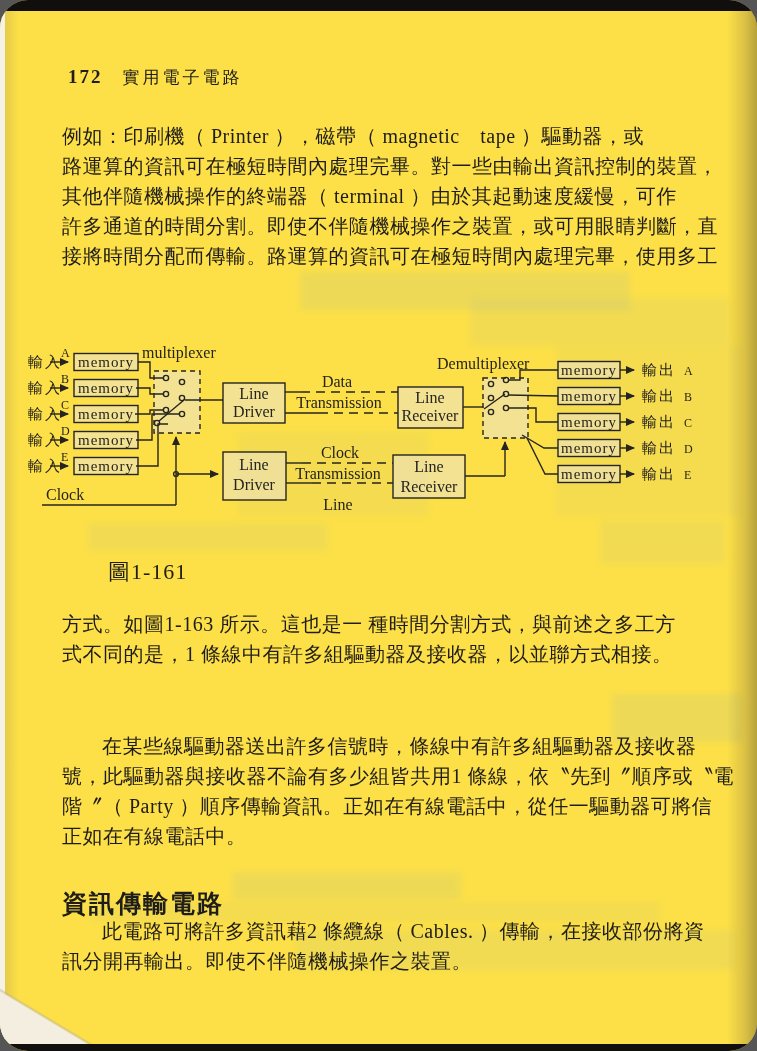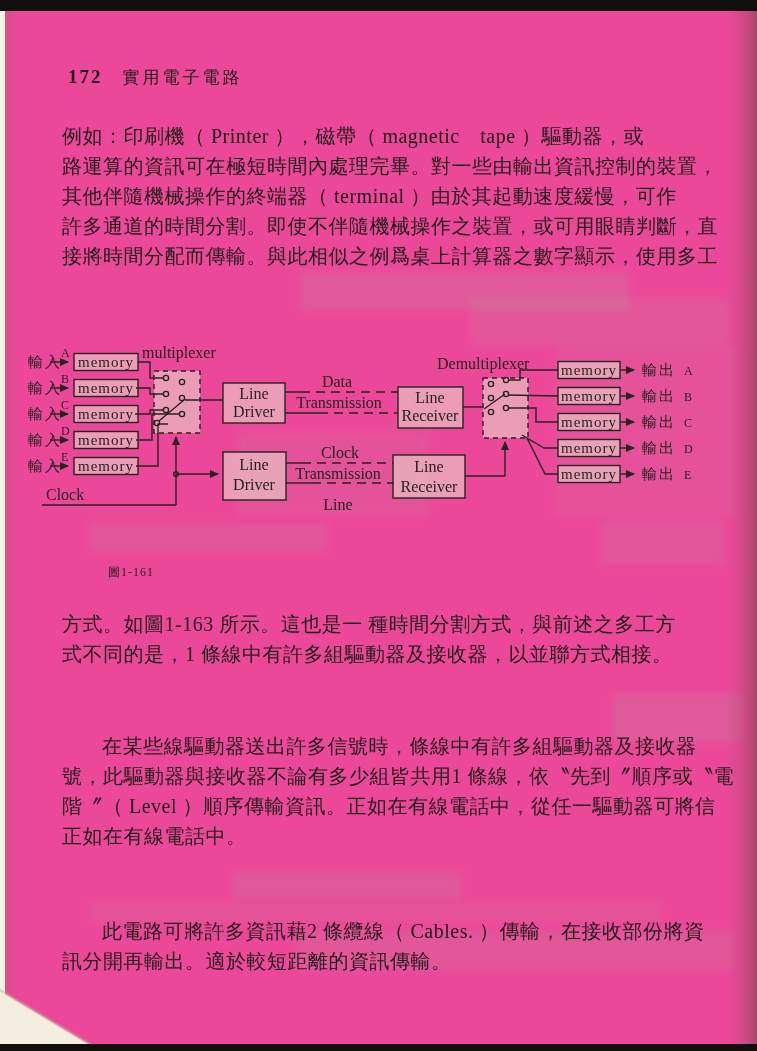--- a/index.html
+++ b/index.html
@@ -1,38 +1,39 @@
 <!DOCTYPE html>
 <html><head>
 <meta charset="utf-8">
 <style>
   html,body{margin:0;padding:0;background:#555;}
   .page{
     position:relative;width:757px;height:1051px;overflow:hidden;
-    background:#ec4899;
+    background:#fde047;
     font-family:"Liberation Serif","DejaVu Serif",serif;
     color:#1f1d1a;
+    border-radius:28px;
   }
   .scanbar{position:absolute;left:0;width:100%;background:#100f0d;}
   .scanbar.top{top:0;height:11px;}
   .scanbar.bottom{bottom:0;height:7px;}
   .left-strip{position:absolute;left:0;top:0;width:5px;height:100%;background:#f6f2e6;}
   .left-shade{position:absolute;left:5px;top:0;width:14px;height:100%;
     background:linear-gradient(to right,rgba(120,110,85,.18),rgba(120,110,85,0));}
   .right-shade{position:absolute;right:0;top:0;width:30px;height:100%;
     background:linear-gradient(to right,rgba(0,0,0,0),rgba(95,82,58,.22) 60%,rgba(70,60,40,.38));}
   .fold{position:absolute;left:0;bottom:7px;width:95px;height:58px;
     background:linear-gradient(31deg,#f3eedf 45%,rgba(190,178,148,.55) 47%,rgba(243,238,223,0) 49%);}
   .header{position:absolute;left:68px;top:66px;white-space:nowrap;}
   .pagenum{font-size:19px;font-weight:bold;letter-spacing:2px;}
   .booktitle{font-size:17px;margin-left:20px;letter-spacing:3px;}
   .para{position:absolute;left:62px;width:650px;}
   .tline{height:30px;line-height:30px;font-size:20px;letter-spacing:.5px;white-space:nowrap;}
   .tline.indent{padding-left:40px;}
-  .caption{position:absolute;left:108px;top:561px;font-size:12px;letter-spacing:1px;line-height:22px;}
+  .caption{position:absolute;left:108px;top:561px;font-size:22px;letter-spacing:1px;line-height:22px;}
   .sechead{position:absolute;left:62px;top:866px;font-size:25px;font-weight:bold;letter-spacing:2px;
     font-family:"Liberation Sans","DejaVu Sans",sans-serif;}
   svg.fig{position:absolute;left:0;top:338px;}
   svg.fig text{fill:#26241f;font-family:"Liberation Serif","DejaVu Serif",serif;}
   svg.fig .lbl{font-size:16px;}
   svg.fig .boxtxt{font-size:16px;text-anchor:middle;}
   svg.fig .mem{font-size:15px;text-anchor:middle;letter-spacing:1px;}
   svg.fig .cjk{font-size:15px;letter-spacing:2px;}
   svg.fig .sm{font-size:12px;}
   svg.fig line,svg.fig rect,svg.fig polyline,svg.fig circle{stroke:#26241f;stroke-width:1.4;fill:none;}
@@ -60,21 +61,21 @@
 
   <div class="header">
     <span class="pagenum">172</span><span class="booktitle">實用電子電路</span>
   </div>
 
   <section class="para" style="top:121px">
     <div class="tline">例如：印刷機（ Printer ），磁帶（ magnetic　tape ）驅動器，或</div>
     <div class="tline">路運算的資訊可在極短時間內處理完畢。對一些由輸出資訊控制的裝置，</div>
     <div class="tline">其他伴隨機械操作的終端器（ terminal ）由於其起動速度緩慢，可作</div>
     <div class="tline">許多通道的時間分割。即使不伴隨機械操作之裝置，或可用眼睛判斷，直</div>
-    <div class="tline">接將時間分配而傳輸。與此相似之例爲桌上計算器之數字顯示，使用多工</div>
+    <div class="tline">接將時間分配而傳輸。路運算的資訊可在極短時間內處理完畢，使用多工</div>
   </section>
 
   <svg class="fig" width="757" height="205" viewBox="0 0 757 205">
     <defs>
       <marker id="ah" viewBox="0 0 10 10" refX="8" refY="5" markerWidth="7.5" markerHeight="7.5" orient="auto">
         <path d="M0,1 L9,5 L0,9 z" fill="#26241f" stroke="none"></path>
       </marker>
     </defs>
 
     <g>
@@ -241,28 +242,29 @@
   <div class="caption">圖1-161</div>
 
   <section class="para" style="top:609px">
     <div class="tline">方式。如圖1-163 所示。這也是一 種時間分割方式，與前述之多工方</div>
     <div class="tline">式不同的是，1 條線中有許多組驅動器及接收器，以並聯方式相接。</div>
   </section>
 
   <section class="para" style="top:731px">
     <div class="tline indent">在某些線驅動器送出許多信號時，條線中有許多組驅動器及接收器</div>
     <div class="tline">號，此驅動器與接收器不論有多少組皆共用1 條線，依〝先到〞順序或〝電</div>
-    <div class="tline">階〞（ Level ）順序傳輸資訊。正如在有線電話中，從任一驅動器可將信</div>
+    <div class="tline">階〞（ Party ）順序傳輸資訊。正如在有線電話中，從任一驅動器可將信</div>
     <div class="tline">正如在有線電話中。</div>
   </section>
 
+  <h2 class="sechead">資訊傳輸電路</h2>
 
   <section class="para" style="top:916px">
     <div class="tline indent">此電路可將許多資訊藉2 條纜線（ Cables. ）傳輸，在接收部份將資</div>
-    <div class="tline">訊分開再輸出。適於較短距離的資訊傳輸。</div>
+    <div class="tline">訊分開再輸出。即使不伴隨機械操作之裝置。</div>
   </section>
 
   <div class="fold"></div>
   <div class="right-shade"></div>
   <div class="scanbar top"></div>
   <div class="scanbar bottom"></div>
 
 </div>
 
 </body></html>

